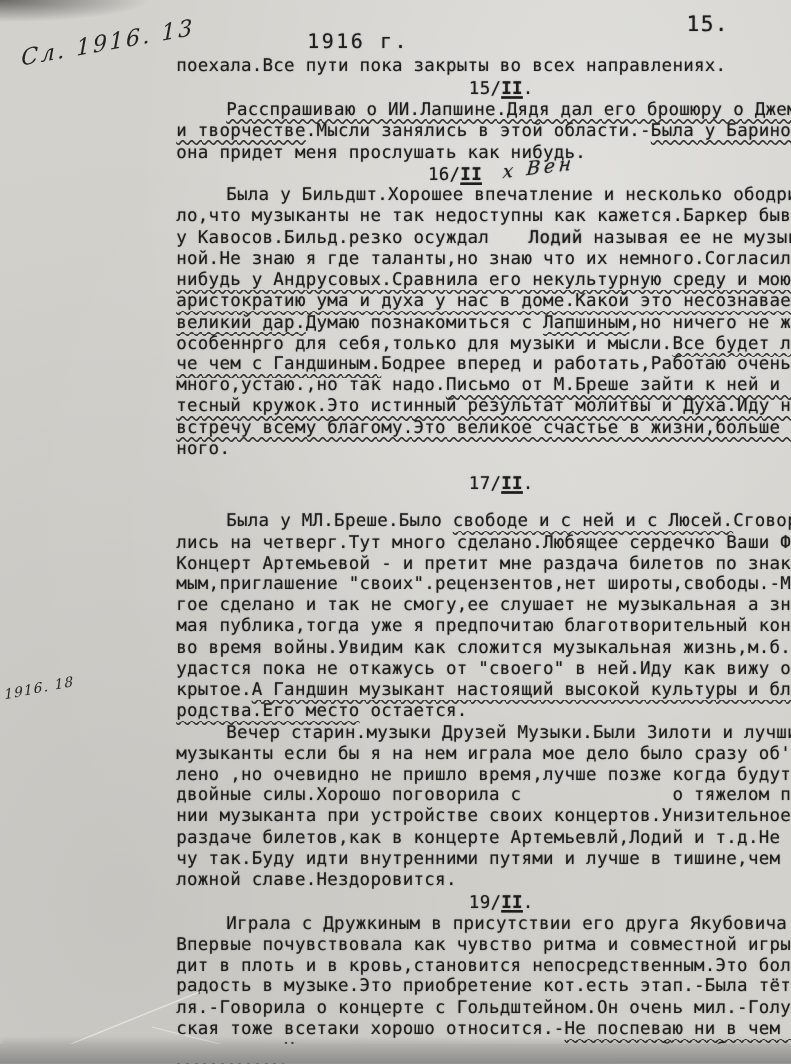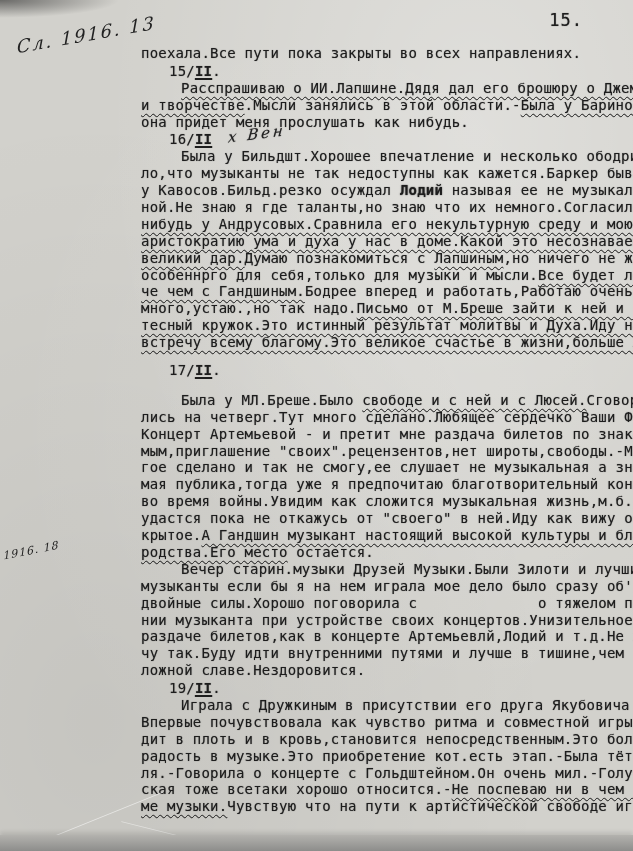--- a/index.html
+++ b/index.html
@@ -60,77 +60,80 @@
     transform:rotate(-11deg) skewX(-8deg);
   }
   .body-text{
     position:absolute;left:141px;top:0;width:492px;
     padding-top:45px;
     font-size:14px;line-height:16.9px;letter-spacing:0.2px;
     text-shadow:0 0 1px rgba(25,25,25,0.55);
   }
   .line{white-space:pre;height:16.9px;overflow:visible;}
   .line.indent{padding-left:40px;}
-  .date-line{white-space:pre;height:16.9px;padding-left:28px;margin-top:1px;}
+  .date-line{white-space:pre;height:16.9px;padding-left:28px;margin-top:1px;text-align:center;}
   .date-line.gap-after{margin-bottom:13px;margin-top:11px;}
   .roman{font-weight:bold;text-decoration:underline;text-decoration-thickness:1.5px;text-underline-offset:2px;}
   .u{
     text-decoration:underline;
     text-decoration-style:wavy;
     text-decoration-color:rgba(35,35,35,0.8);
     text-decoration-thickness:1px;
     text-underline-offset:3px;
   }
-  .b{font-weight:bold;text-shadow:0 0 1.4px rgba(10,10,10,0.8);}
+  .b{font-weight:normal;text-shadow:0 0 1.4px rgba(10,10,10,0.8);margin-left:23px;}
   .hw-inline{
     display:inline-block;position:relative;top:-5px;margin-left:16px;
     font-size:15px;letter-spacing:3px;
     transform:rotate(-7deg) skewX(-12deg);
     text-decoration:none;
   }
 </style>
 </head>
 <body>
 
 <div class="scan">
   <div class="corner-smudge"></div>
   <div class="hw hw-top">Сл. 1916. 13</div>
+  <div class="year-heading">1916 г.</div>
   <div class="page-number">15.</div>
   <div class="body-text" id="doc-body">
       <div class="line"><span class="">поехала.Все пути пока закрыты во всех направлениях.</span></div>
       <div class="date-line">15/<span class="roman">II</span>.</div>
       <div class="line indent"><span class="u ">Расспрашиваю о ИИ.Лапшине.Дядя дал его брошюру о Джемсе</span></div>
       <div class="line"><span class="u ">и творчестве</span><span class="">.Мысли занялись в этой области.-</span><span class="u ">Была у Бариновой</span></div>
       <div class="line"><span class="">она придет меня прослушать как нибудь.</span></div>
       <div class="date-line">16/<span class="roman">II</span><span class="hw hw-inline">х Вен</span></div>
       <div class="line indent"><span class="">Была у Бильдшт.Хорошее впечатление и несколько ободри-</span></div>
       <div class="line"><span class="">ло,что музыканты не так недоступны как кажется.Баркер бывает</span></div>
       <div class="line"><span class="">у Кавосов.Бильд.резко осуждал </span><span class="b">Лодий</span><span class=""> называя ее не музыкаль-</span></div>
       <div class="line"><span class="">ной.Не знаю я где таланты,но знаю что их немного.Согласился</span></div>
       <div class="line"><span class="u ">нибудь у Андрусовых.Сравнила его некультурную среду и мою</span></div>
       <div class="line"><span class="u ">аристократию ума и духа у нас в доме.Какой это несознаваемый</span></div>
       <div class="line"><span class="u ">великий дар.</span><span class="">Думаю познакомиться с </span><span class="u ">Лапшиным</span><span class="">,но ничего не жду</span></div>
       <div class="line"><span class="">особеннрго для себя,только для музыки и мысли.</span><span class="u ">Все будет лег-</span></div>
       <div class="line"><span class="u ">че чем с Гандшиным.</span><span class="">Бодрее вперед и работать,Работаю очень мн</span></div>
       <div class="line"><span class="">много,устаю.,но так надо.</span><span class="u ">Письмо от М.Бреше зайти к ней и в</span></div>
       <div class="line"><span class="u ">тесный кружок.Это истинный результат молитвы и Духа.Иду на</span></div>
       <div class="line"><span class="u ">встречу всему благому.Это великое счастье в жизни,больше лич</span></div>
+      <div class="line"><span class="">ного.</span></div>
       <div class="date-line gap-after">17/<span class="roman">II</span>.</div>
       <div class="line indent"><span class="">Была у МЛ.Бреше.Было </span><span class="u ">свободе и с ней и с Люсей.</span><span class="">Сговори-</span></div>
       <div class="line"><span class="">лись на четверг.Тут много сделано.Любящее сердечко Ваши Ф.</span></div>
       <div class="line"><span class="">Концерт Артемьевой - и претит мне раздача билетов по знако-</span></div>
       <div class="line"><span class="">мым,приглашение "своих".рецензентов,нет широты,свободы.-Мно-</span></div>
       <div class="line"><span class="">гое сделано и так не смогу,ее слушает не музыкальная а знако.</span></div>
       <div class="line"><span class="">мая публика,тогда уже я предпочитаю благотворительный концер</span></div>
       <div class="line"><span class="">во время войны.Увидим как сложится музыкальная жизнь,м.б.не</span></div>
       <div class="line"><span class="">удастся пока не откажусь от "своего" в ней.Иду как вижу от-</span></div>
       <div class="line"><span class="">крытое.</span><span class="u ">А Гандшин музыкант настоящий высокой культуры и благо.</span></div>
       <div class="line"><span class="u ">родства.Его место</span><span class=""> остается.</span></div>
       <div class="line indent"><span class="">Вечер старин.музыки Друзей Музыки.Были Зилоти и лучшие</span></div>
       <div class="line"><span class="">музыканты если бы я на нем играла мое дело было сразу об'яв-</span></div>
+      <div class="line"><span class="">лено ,но очевидно не пришло время,лучше позже когда будут</span></div>
       <div class="line"><span class="">двойные силы.Хорошо поговорила с              о тяжелом положе-</span></div>
       <div class="line"><span class="">нии музыканта при устройстве своих концертов.Унизительное в</span></div>
       <div class="line"><span class="">раздаче билетов,как в концерте Артемьевлй,Лодий и т.д.Не хо-</span></div>
       <div class="line"><span class="">чу так.Буду идти внутренними путями и лучше в тишине,чем в</span></div>
       <div class="line"><span class="">ложной славе.Нездоровится.</span></div>
       <div class="date-line">19/<span class="roman">II</span>.</div>
       <div class="line indent"><span class="">Играла с Дружкиным в присутствии его друга Якубовича</span></div>
       <div class="line"><span class="">Впервые почувствовала как чувство ритма и совместной игры вхо</span></div>
       <div class="line"><span class="">дит в плоть и в кровь,становится непосредственным.Это больша</span></div>
       <div class="line"><span class="">радость в музыке.Это приобретение кот.есть этап.-Была тётя Лё</span></div>

